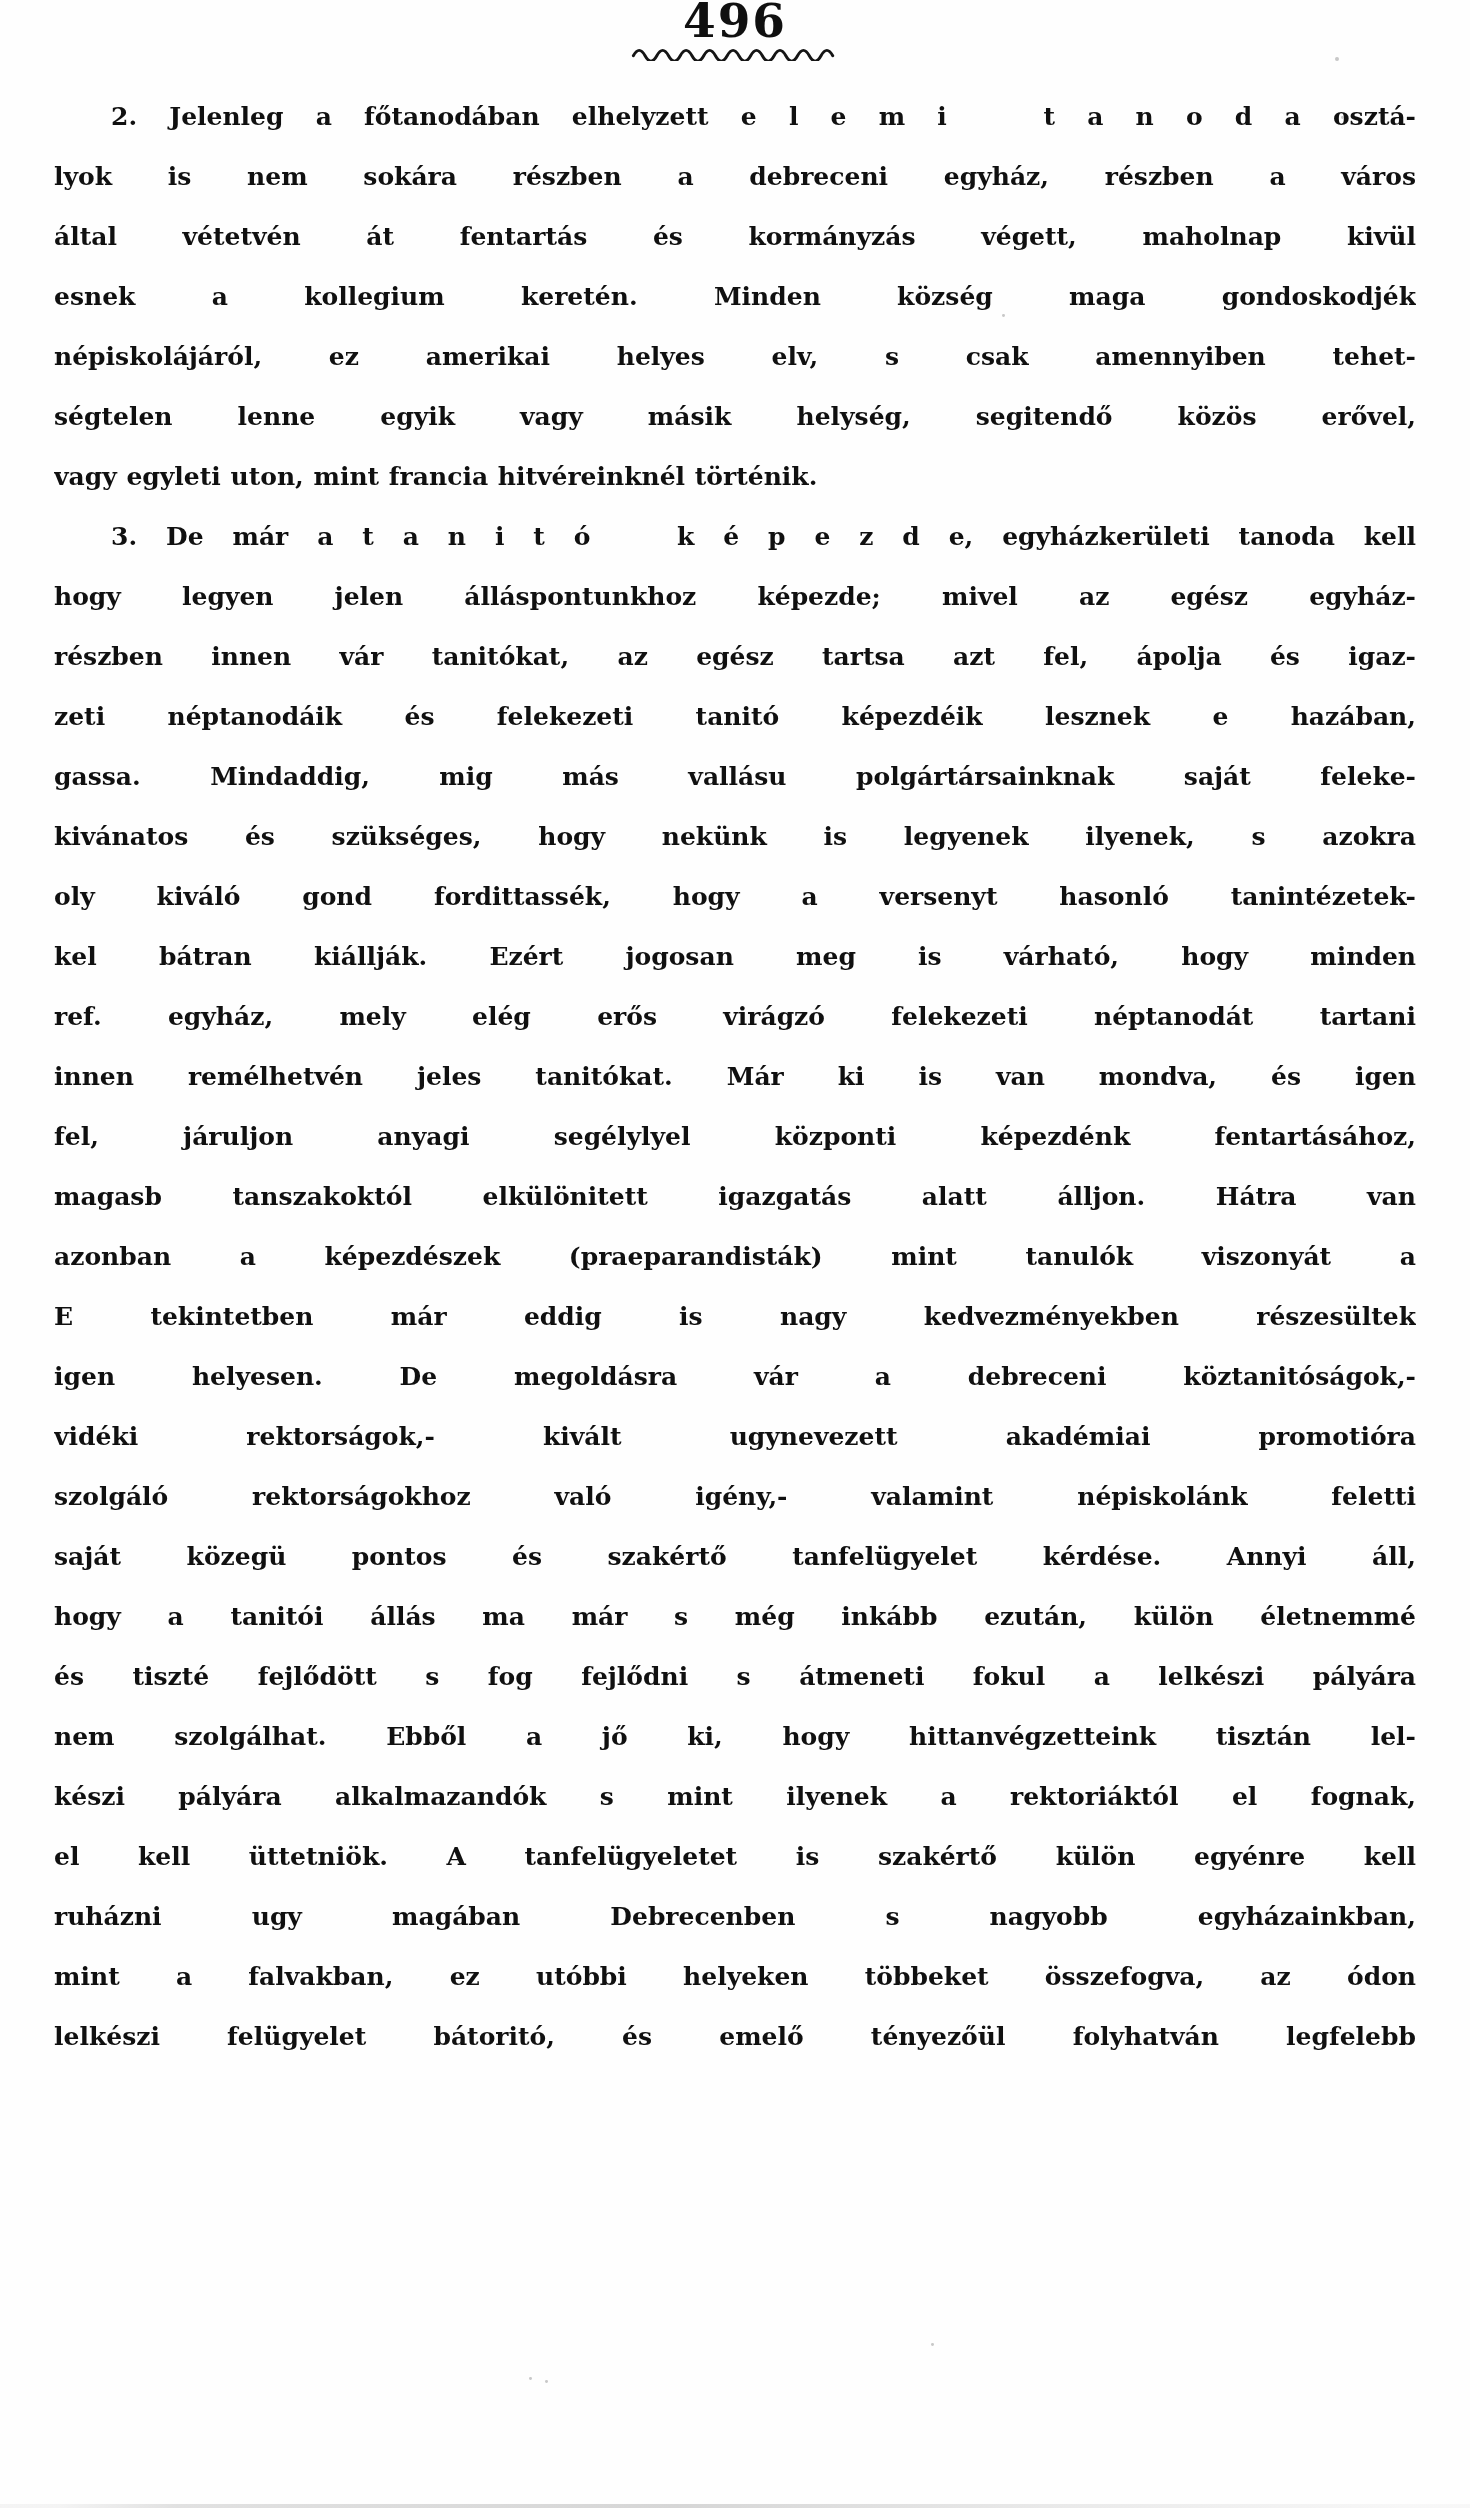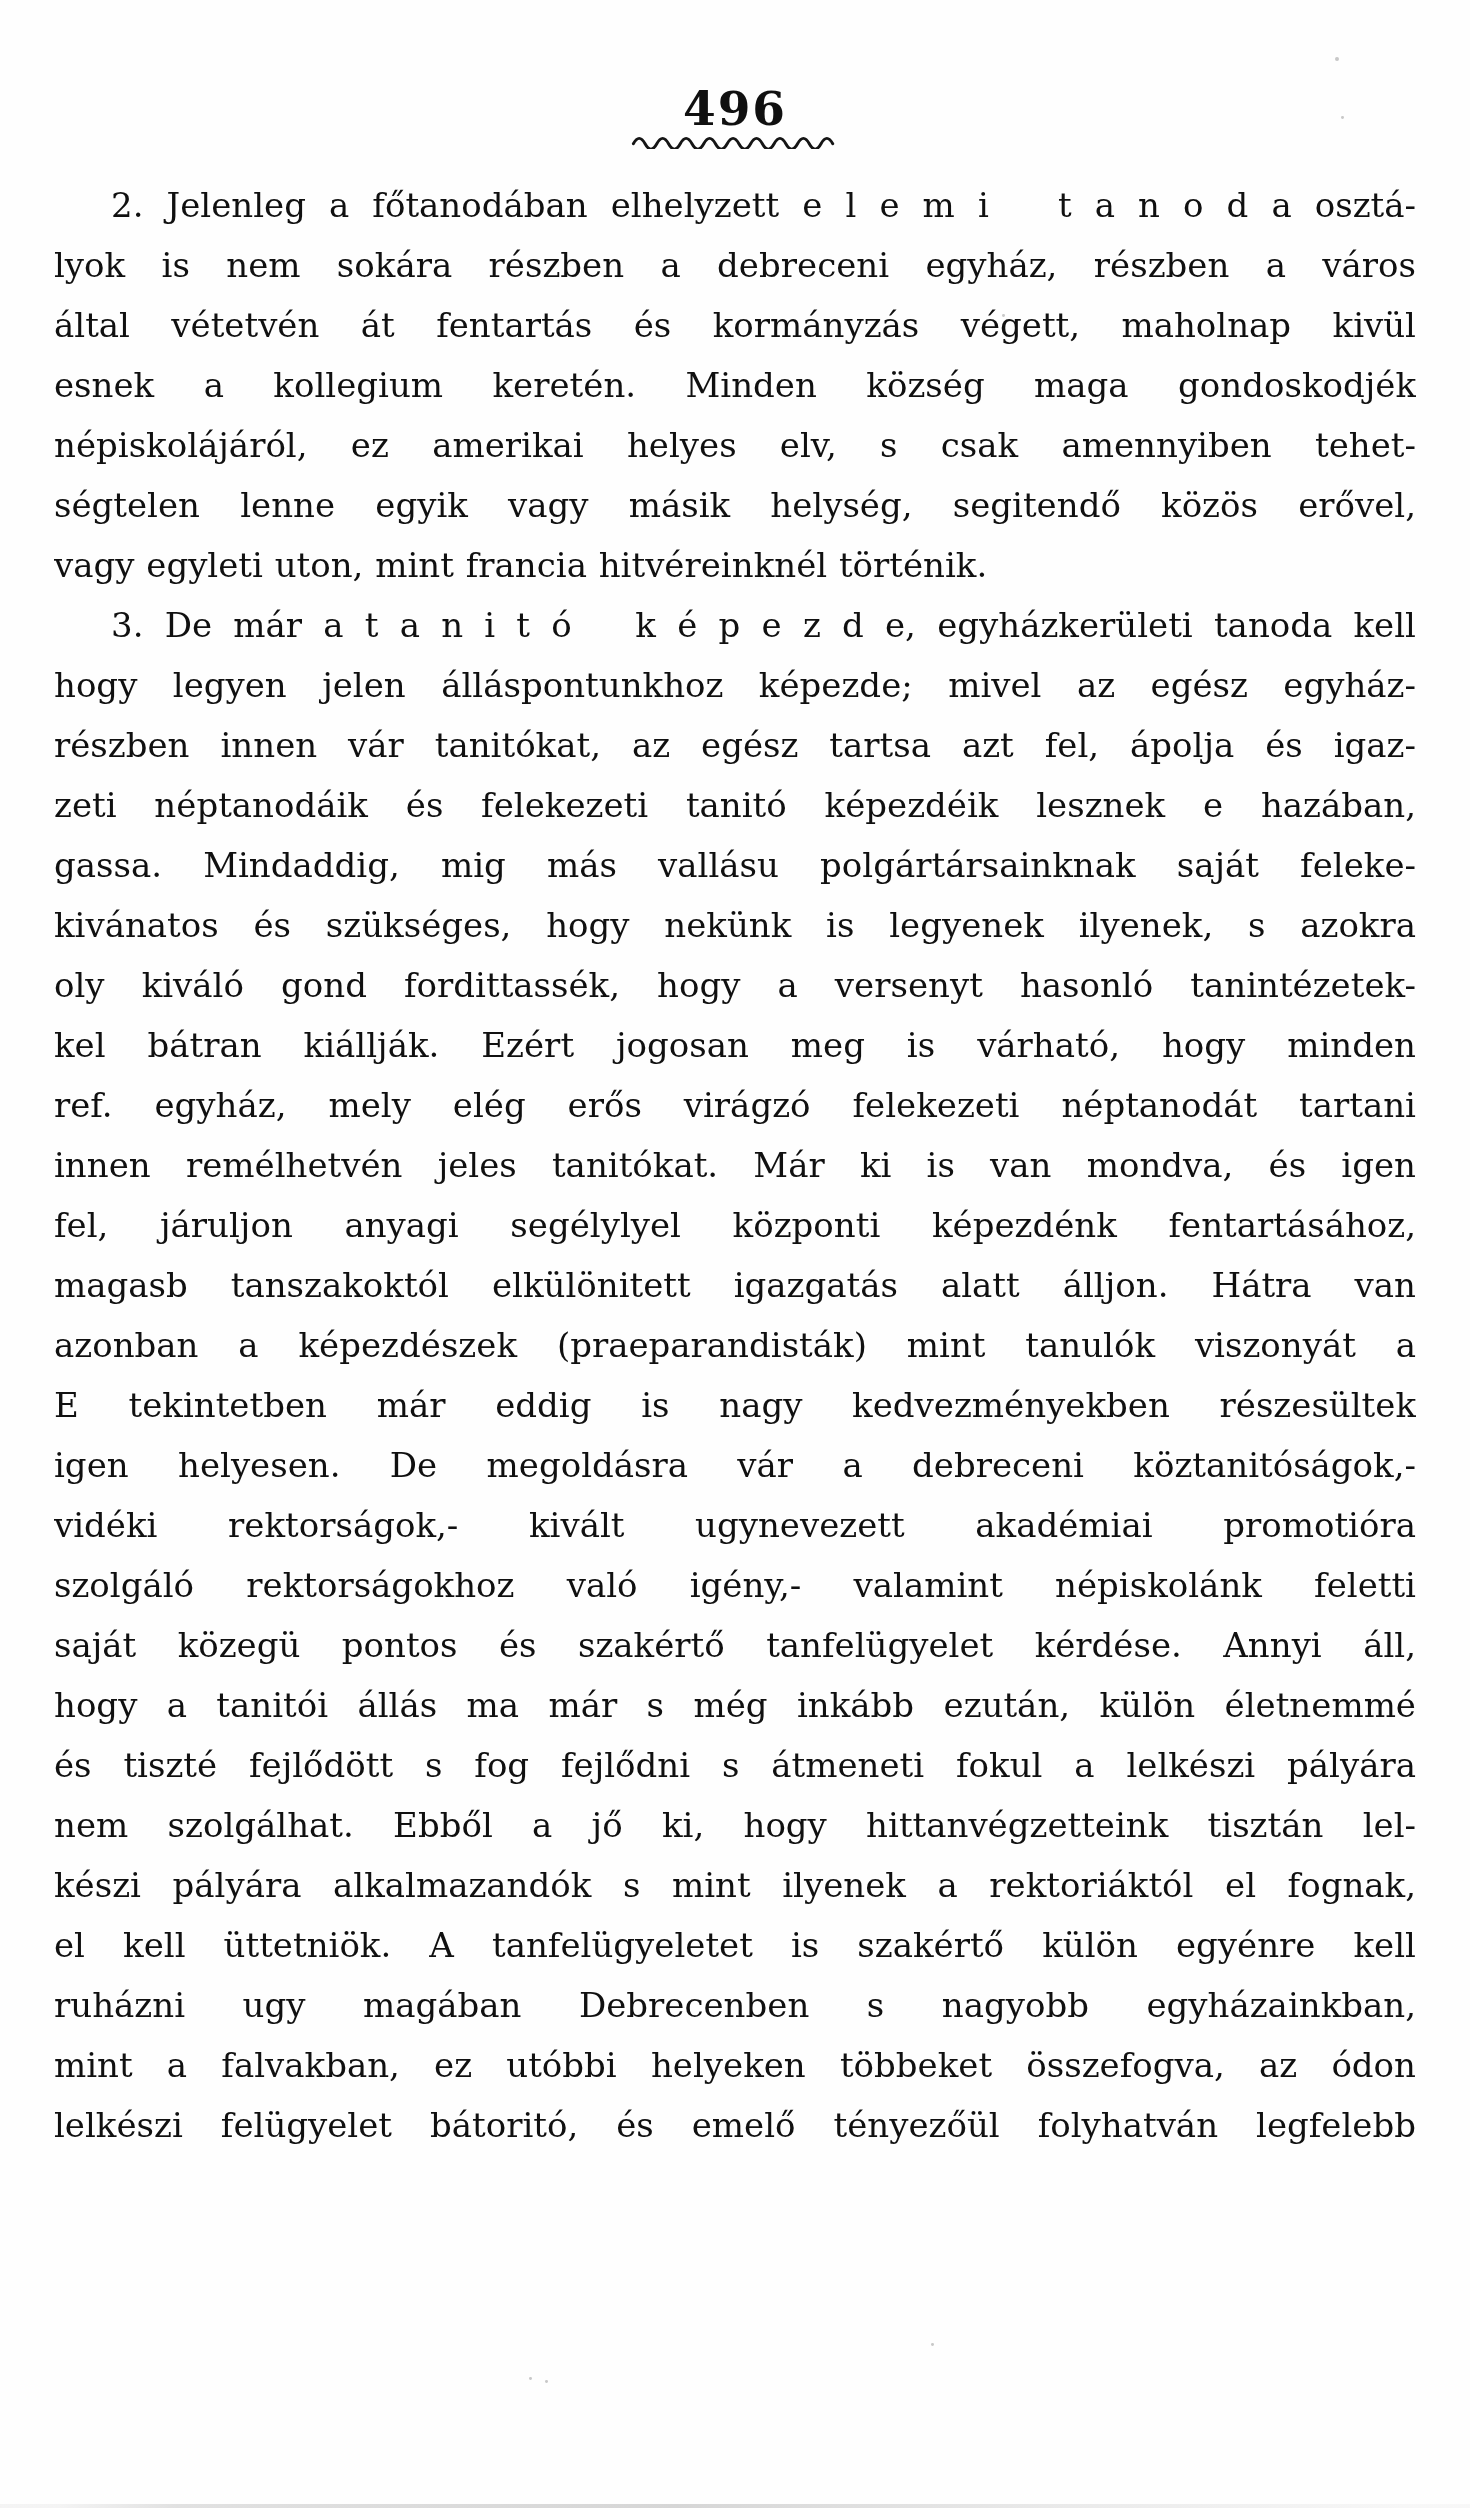--- a/index.html
+++ b/index.html
@@ -7,32 +7,31 @@
   body {
     width: 1470px; height: 2508px;
     background: #fefefe;
     color: #101010;
     font-family: "DejaVu Serif", "Liberation Serif", serif;
     position: relative;
     overflow: hidden;
   }
   .page { width: 1470px; height: 2508px; position: relative; }
   .pagenum {
-    padding-top: 88px;
     text-align: center;
     font-size: 47px;
     font-weight: bold;
     line-height: 41px;
     letter-spacing: 2px;
   }
   .wavy { display: block; margin: 2.9px auto 0 auto; }
   .textblock {
     margin: 25.5px 54px 0 54px;
-    font-size: 34px;
-    font-weight: normal;
+    font-size: 25px;
+    font-weight: bold;
     word-spacing: 1px;
   }
   .line {
     line-height: 60px;
     height: 60px;
     overflow: hidden;
     text-align: justify;
     white-space: normal;
   }
   .line::after { content: ""; display: inline-block; width: 100%; height: 0; }

